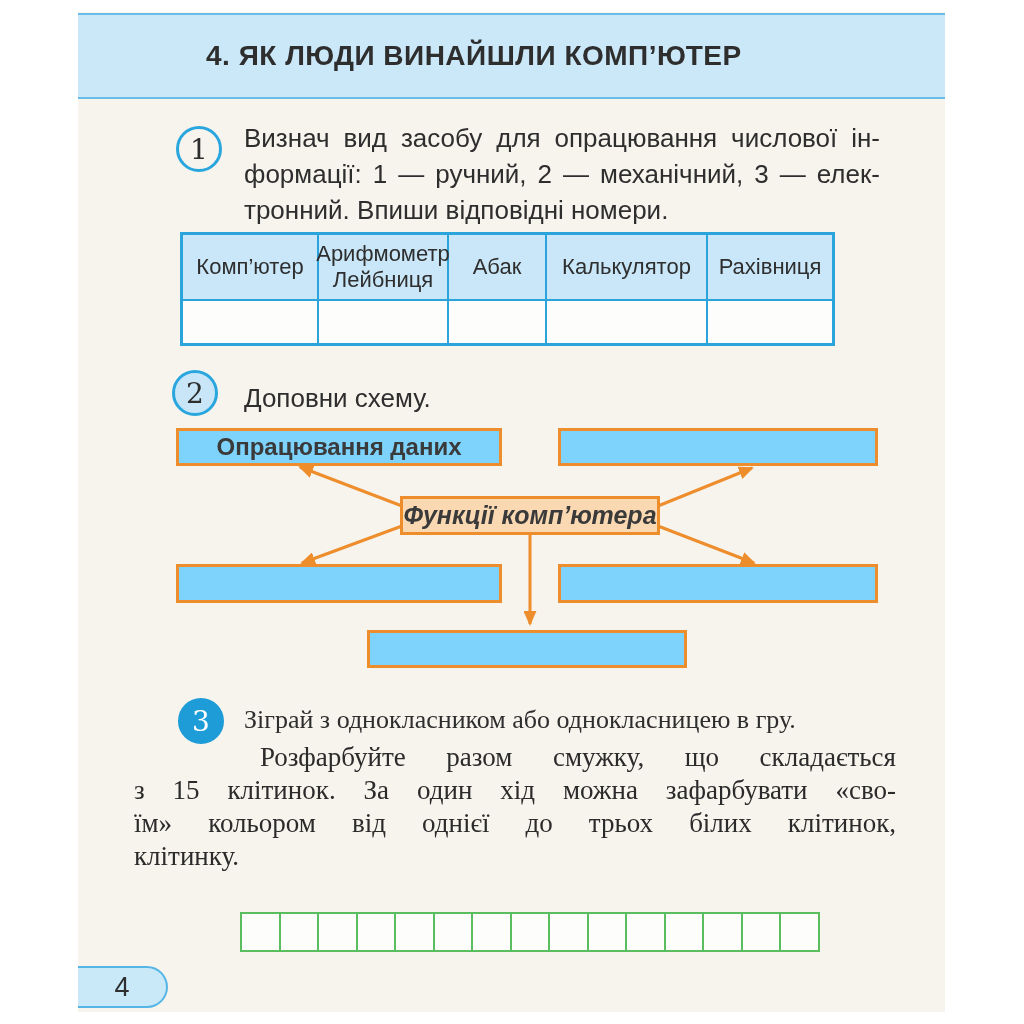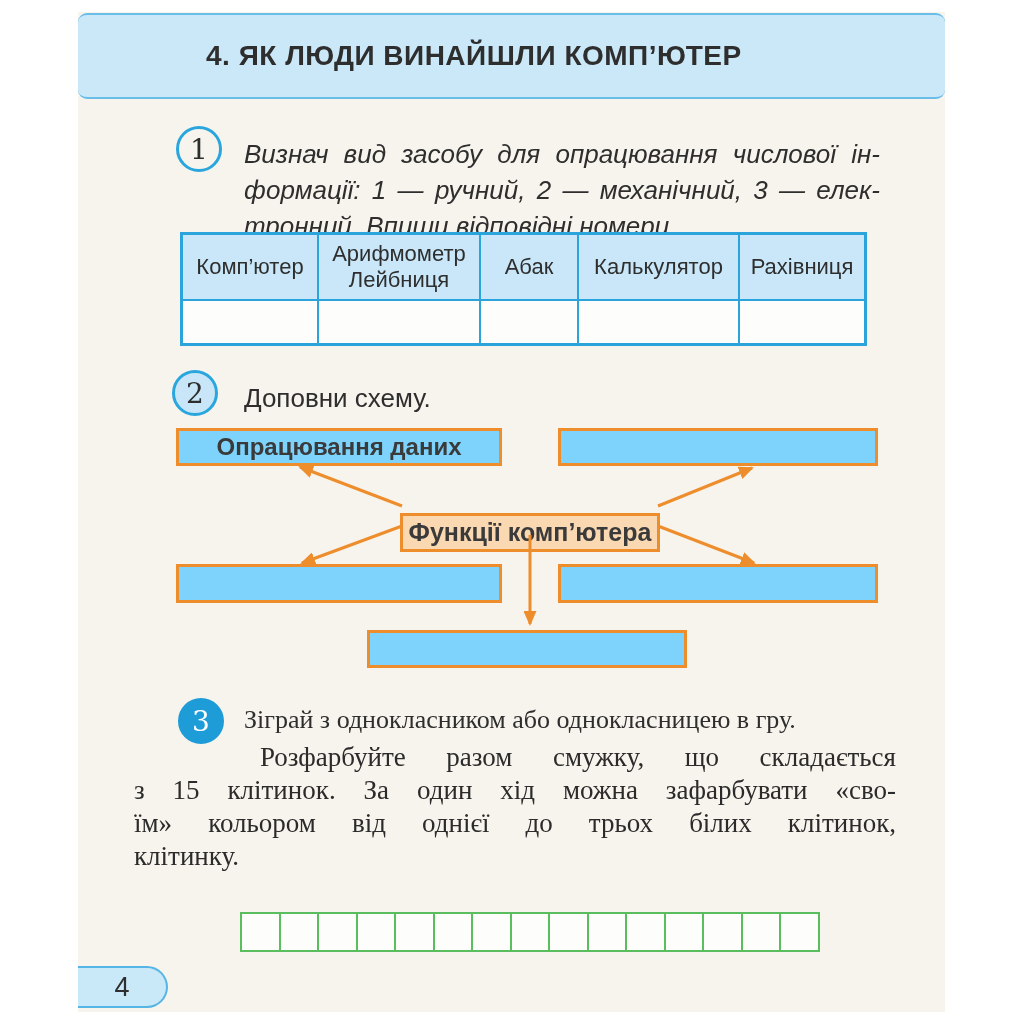--- a/index.html
+++ b/index.html
@@ -3,60 +3,60 @@
 <meta charset="utf-8">
 <style>
   html,body{margin:0;padding:0;background:#ffffff;}
   #canvas{position:relative;width:1024px;height:1024px;background:#ffffff;overflow:hidden;
           font-family:"Liberation Sans", sans-serif;color:#333;}
   .page{position:absolute;left:78px;top:12px;width:867px;height:1000px;background:#f7f4ed;}
 
   
   .band{position:absolute;left:78px;top:13px;width:867px;height:82px;background:#cbe8f8;
         border-top:2px solid #68bee8;border-bottom:2px solid #68bee8;
-        display:flex;align-items:center;border-radius:9px;}
+        display:flex;align-items:center;}
   .band .title{margin-left:128px;font-size:28px;font-weight:bold;letter-spacing:.5px;color:#2e2e2e;}
 
   
   .badge{position:absolute;width:46px;height:46px;border-radius:50%;
          border:3px solid #2aa6de;display:flex;align-items:center;justify-content:center;
          font-family:"DejaVu Serif", serif;font-size:28px;color:#2e2e2e;box-sizing:border-box;}
   .badge.b1{left:176px;top:126px;background:#f7f4ed;}
   .badge.b2{left:172px;top:370px;background:#c8e6f7;}
   .badge.b3{left:178px;top:698px;background:#1d9cd8;border-color:#1d9cd8;color:#fff;}
 
   
   .task-text{position:absolute;left:244px;width:636px;font-size:26px;line-height:36px;color:#2e2e2e;}
   .jline{text-align:justify;text-align-last:justify;}
-  .t1{top:136px;font-style:italic;}
+  .t1{top:120px;}
   .t2{top:380px;}
   .t3{top:702px;width:636px;font-family:Liberation Serif, serif;}
 
   
   .serif-par{position:absolute;left:118px;top:741px;width:762px;
              font-family:"Liberation Serif", serif;font-size:27px;line-height:33px;color:#2b2b2b;margin-left:16px;}
   .serif-par .indent{padding-left:126px;box-sizing:border-box;}
 
   
   .t-table{position:absolute;left:180px;top:232px;border:3px solid #2ba3db;background:#be185d;}
   .t-row{display:flex;}
   .t-cell{border-right:2px solid #2ba3db;display:flex;align-items:center;justify-content:center;
           text-align:center;font-size:22px;line-height:26px;color:#2e2e2e;box-sizing:border-box;}
   .t-cell:last-child{border-right:none;}
   .t-head .t-cell{background:#c9e7f8;height:66px;border-bottom:2px solid #2ba3db;}
   .t-body .t-cell{height:42px;background:#fdfdfb;}
-  .c0{width:136px;} .c1{width:162px;text-align:center;} .c2{width:98px;} .c3{width:161px;} .c4{width:124px;}
+  .c0{width:136px;} .c1{width:130px;text-align:center;} .c2{width:98px;} .c3{width:161px;} .c4{width:124px;}
 
   
   .dbox{position:absolute;border:3px solid #ee8d2c;background:#7dd3fc;box-sizing:border-box;
         display:flex;align-items:center;justify-content:center;font-size:24px;font-weight:700;color:#3a3a3a;}
   .dbox.center{background:#fad9b2;font-weight:600;font-size:25px;}
   .box-tl{left:176px;top:428px;width:326px;height:38px;}
   .box-tr{left:558px;top:428px;width:320px;height:38px;}
-  .box-c {left:400px;top:513px;width:260px;height:39px;}
+  .box-c {left:400px;top:496px;width:260px;height:39px;font-style:italic;}
   .box-ml{left:176px;top:564px;width:326px;height:39px;}
   .box-mr{left:558px;top:564px;width:320px;height:39px;}
   .box-b {left:367px;top:630px;width:320px;height:38px;}
   .arrows{position:absolute;left:150px;top:420px;width:750px;height:260px;}
 
   
   .strip{position:absolute;left:240px;top:912px;display:flex;border:2px solid #5abe5e;background:#fdfdfb;}
   .s-cell{width:36.5px;height:36px;border-right:2px solid #5abe5e;}
   .s-cell:last-child{border-right:none;}
 

